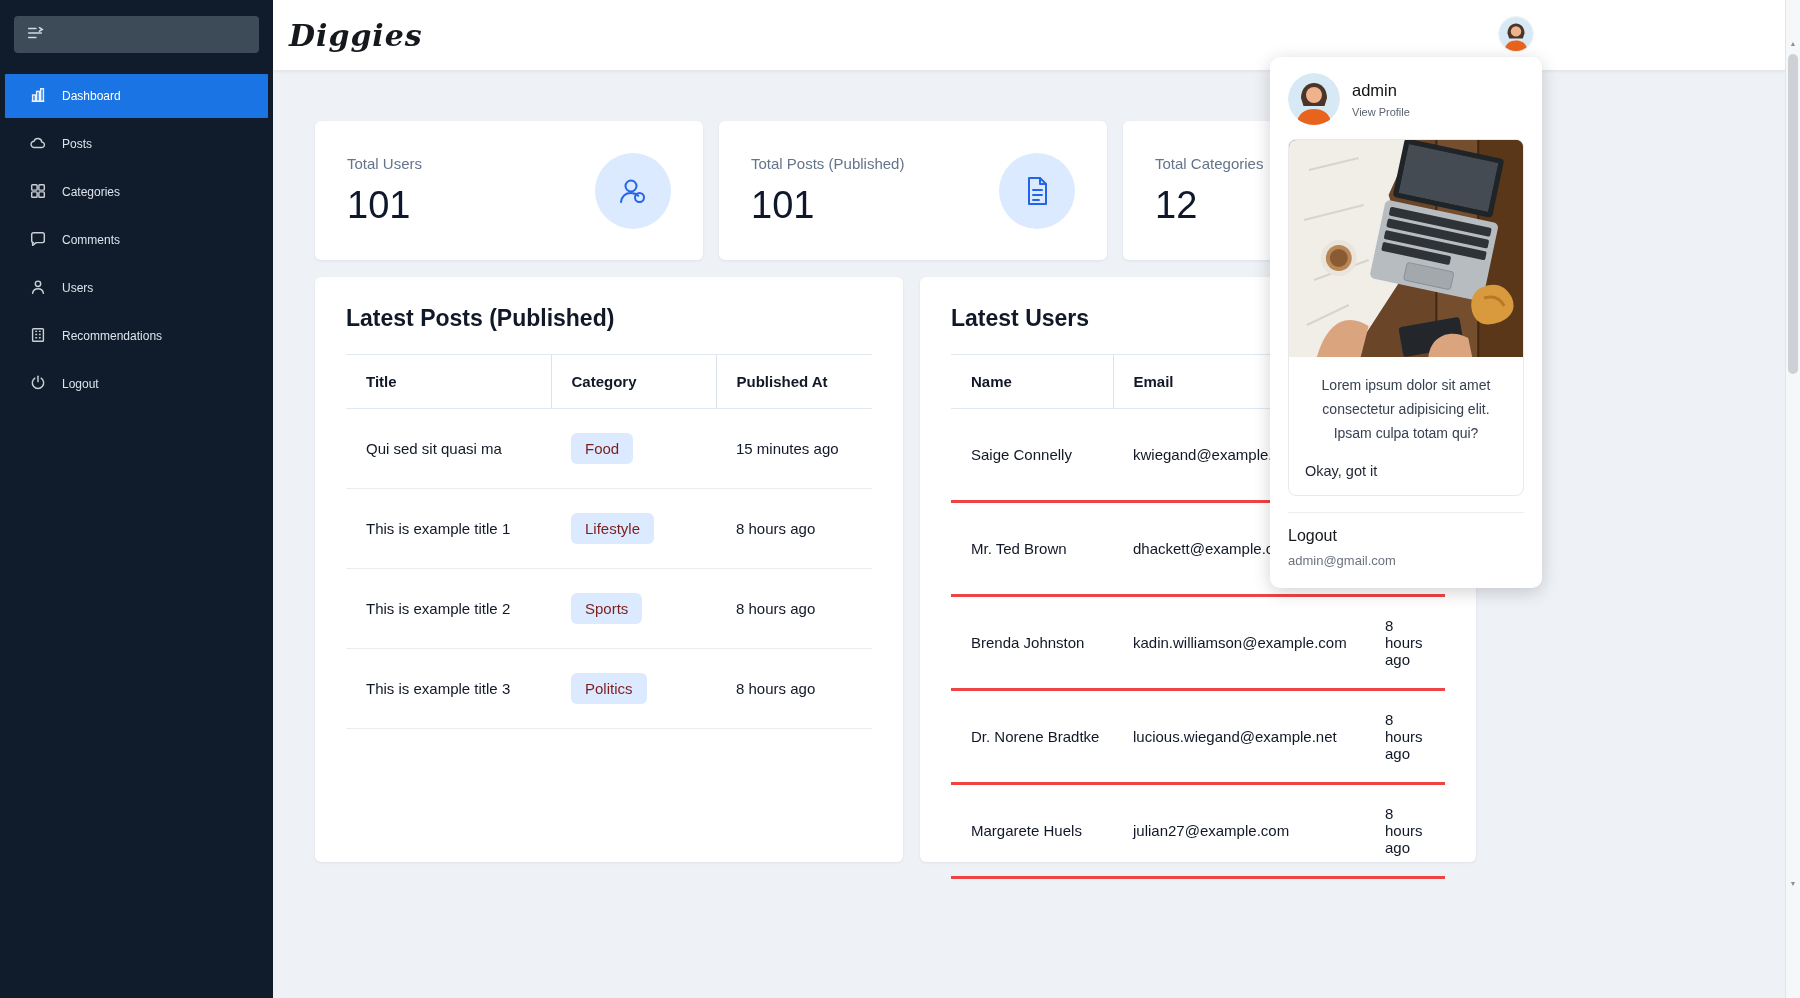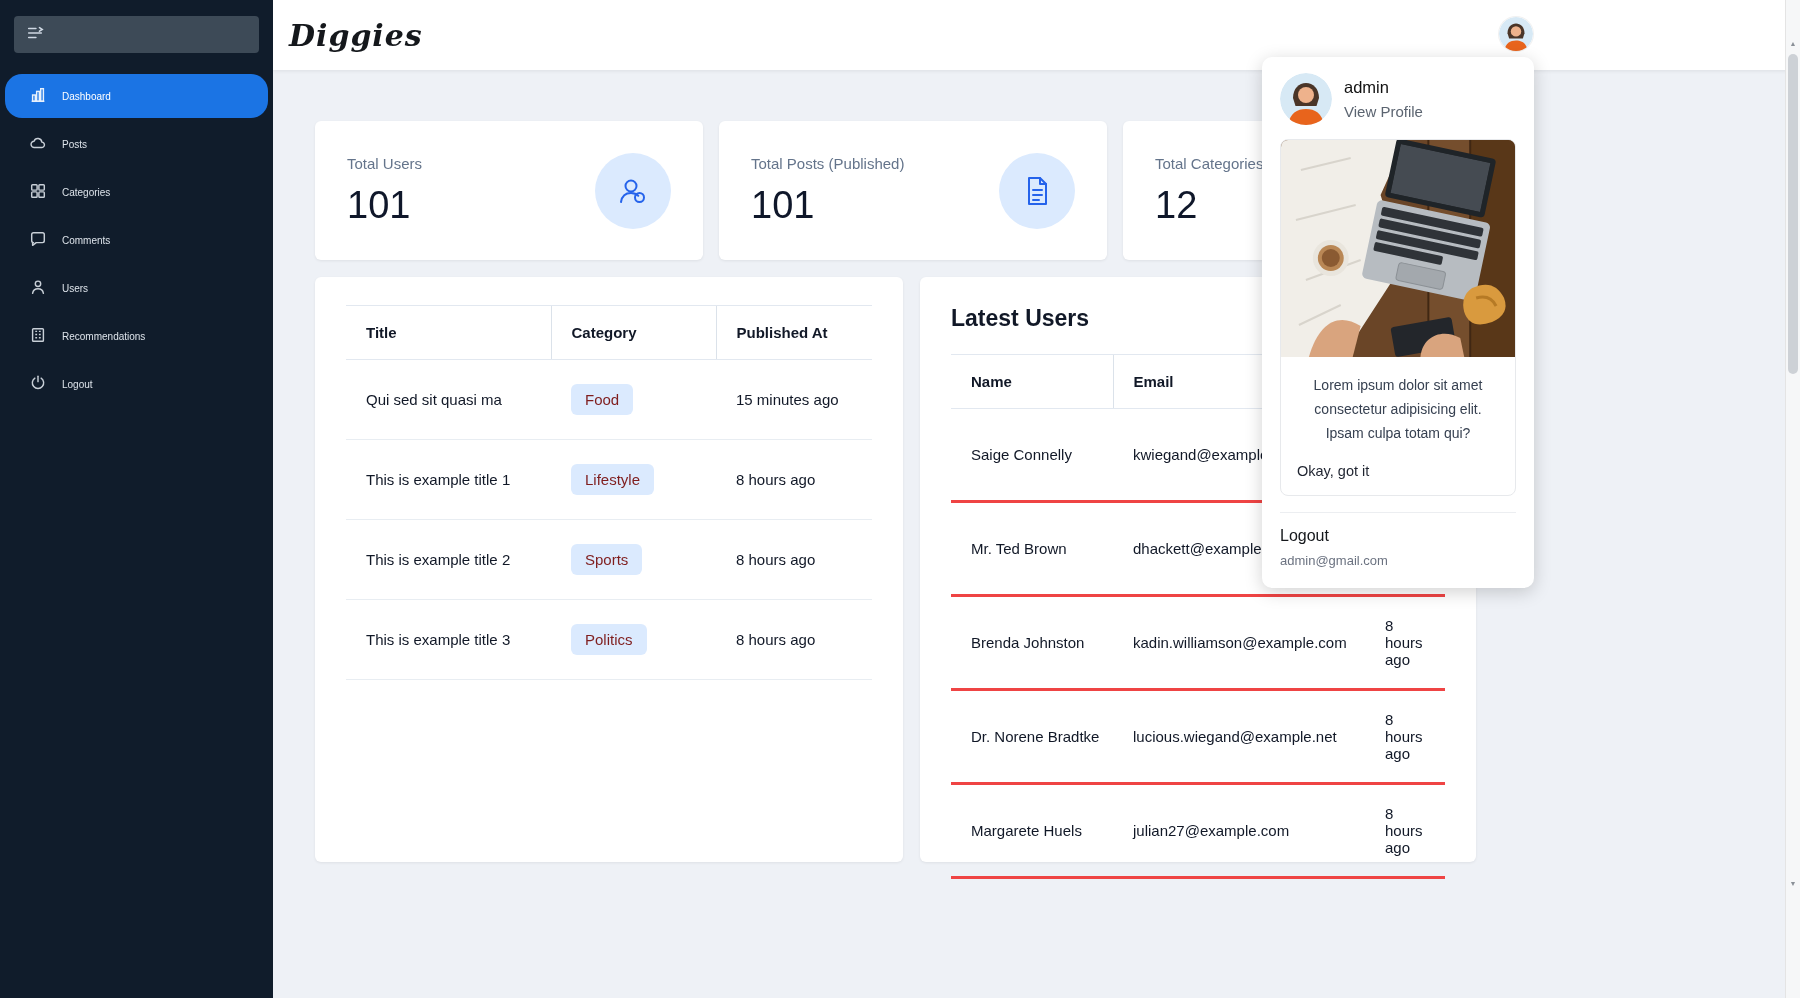--- a/index.html
+++ b/index.html
@@ -17,21 +17,21 @@
   }
   .sidebar-toggle {
     margin:16px 14px 19px 14px; height:37px; border-radius:4px;
     background:#3d4a57; display:flex; align-items:center; padding:0 12px;
     cursor:pointer;
   }
   .nav { display:flex; flex-direction:column; }
   .nav-item {
     display:flex; align-items:center; gap:15px;
     height:44px; margin:2px 5px; padding:0 24px;
-    border-radius:17px; font-size:10px; cursor:pointer; color:#dde3ea;
+    border-radius:1px; font-size:12px; cursor:pointer; color:#dde3ea;
   }
   .nav-item svg { flex:0 0 auto; opacity:.9; }
   .nav-item.active { background:#1b74e4; color:#ffffff; }
 
   
   .topbar {
     position:absolute; left:273px; top:0; width:1527px; height:70px;
     background:#ffffff; box-shadow:0 1px 4px rgba(0,0,0,.08);
     display:flex; align-items:center; padding:0 16px; z-index:2;
   }
@@ -88,29 +88,29 @@
   .panel-users th:nth-child(2){ width:252px; }
   .panel-users th:nth-child(3){ width:80px; }
 
   .badge {
     display:inline-block; background:#dbeafe; color:#7f1d1d;
     padding:7px 14px; border-radius:6px; font-size:15px; cursor:pointer;
   }
 
   
   .popover {
-    position:absolute; top:57px; right:266px; width:272px;
+    position:absolute; top:57px; right:258px; width:272px;
     background:#fff; border-radius:10px; z-index:10;
     box-shadow:0 4px 18px rgba(0,0,0,.18);
     padding:16px 18px 20px 18px;
   }
   .popover-header { display:flex; align-items:center; gap:12px; }
   .popover-avatar { width:52px; height:52px; border-radius:50%; overflow:hidden; flex:0 0 auto; }
   .popover-name { font-size:16.5px; color:#111; font-weight:500; }
-  .popover-viewprofile { font-size:15px; color:#5b6470; margin-top:6px; cursor:pointer; }
+  .popover-viewprofile { font-size:11px; color:#5b6470; margin-top:6px; cursor:pointer; }
   .popover-card {
     margin-top:14px; border:1px solid #e7e9ec; border-radius:8px; overflow:hidden;
   }
   .popover-photo { display:block; width:236px; height:217px; }
   .popover-card-body { padding:16px; }
   .popover-text { font-size:14px; color:#374151; line-height:1.72;text-align:center; }
   .popover-dismiss { margin-top:18px; font-size:14.5px; color:#1f2430; cursor:pointer; }
   .popover-footer { margin-top:16px; border-top:1px solid #eceef1; padding-top:14px; }
   .popover-logout { font-size:16px; color:#15181c; cursor:pointer; }
   .popover-email { font-size:13px; color:#6b7280; margin-top:8px; }
@@ -265,20 +265,21 @@
             <rect x="3" y="11" width="6" height="6" rx="1"></rect>
             <rect x="11" y="11" width="6" height="6" rx="1"></rect>
         </svg>
       </div>
     </div>
   </div>
 
   <div class="panels">
 
     <section class="panel panel-posts">
+      <h2>Latest Posts (Published)</h2>
       <table>
         <thead>
           <tr>
             <th>Title</th>
             <th>Category</th>
             <th>Published At</th>
           </tr>
         </thead>
         <tbody>
           <tr>

